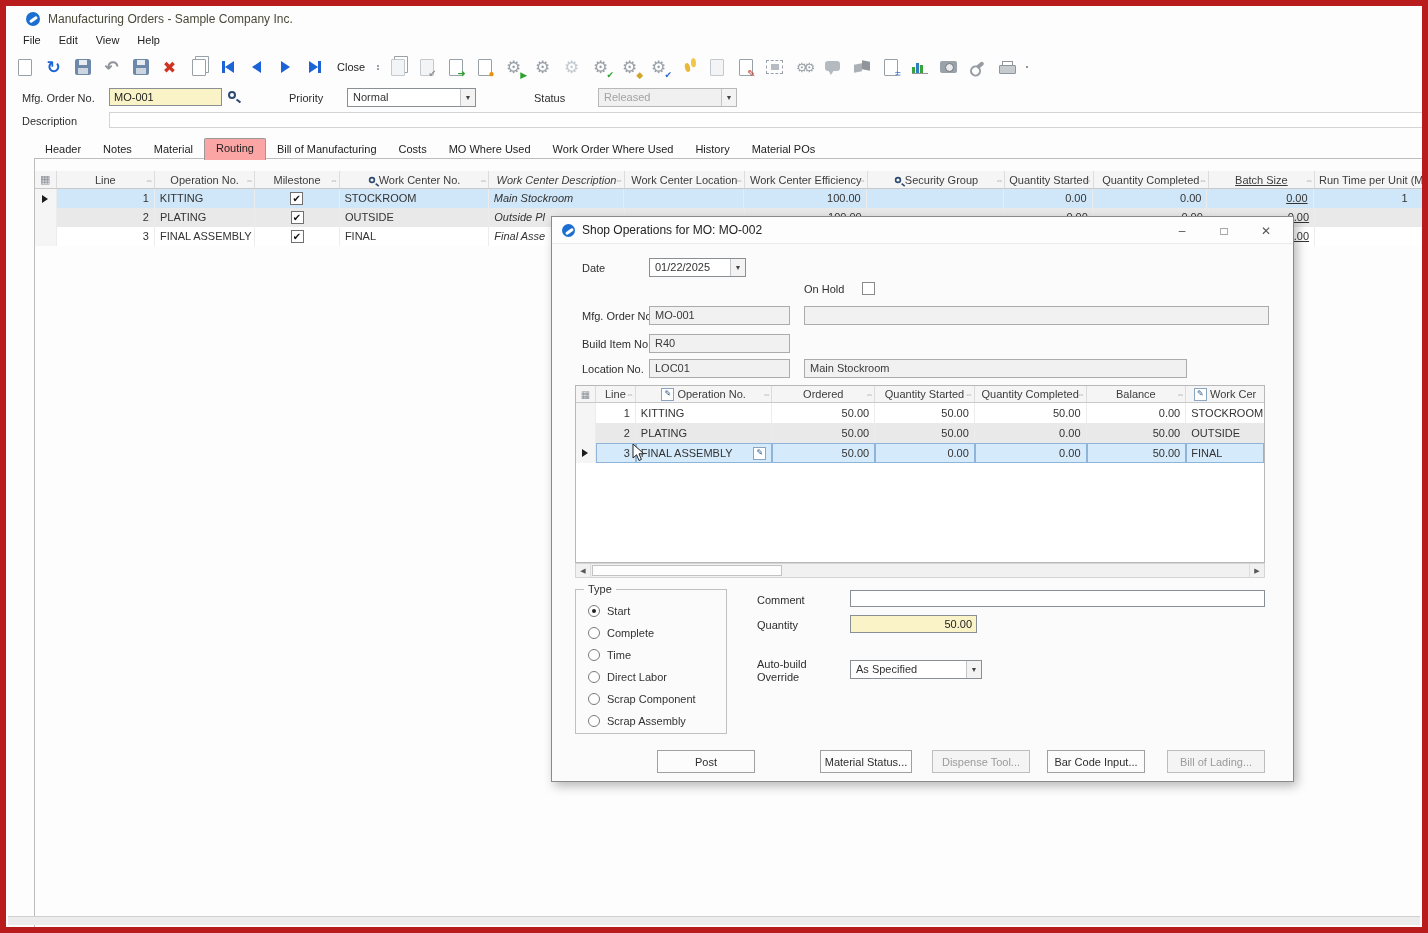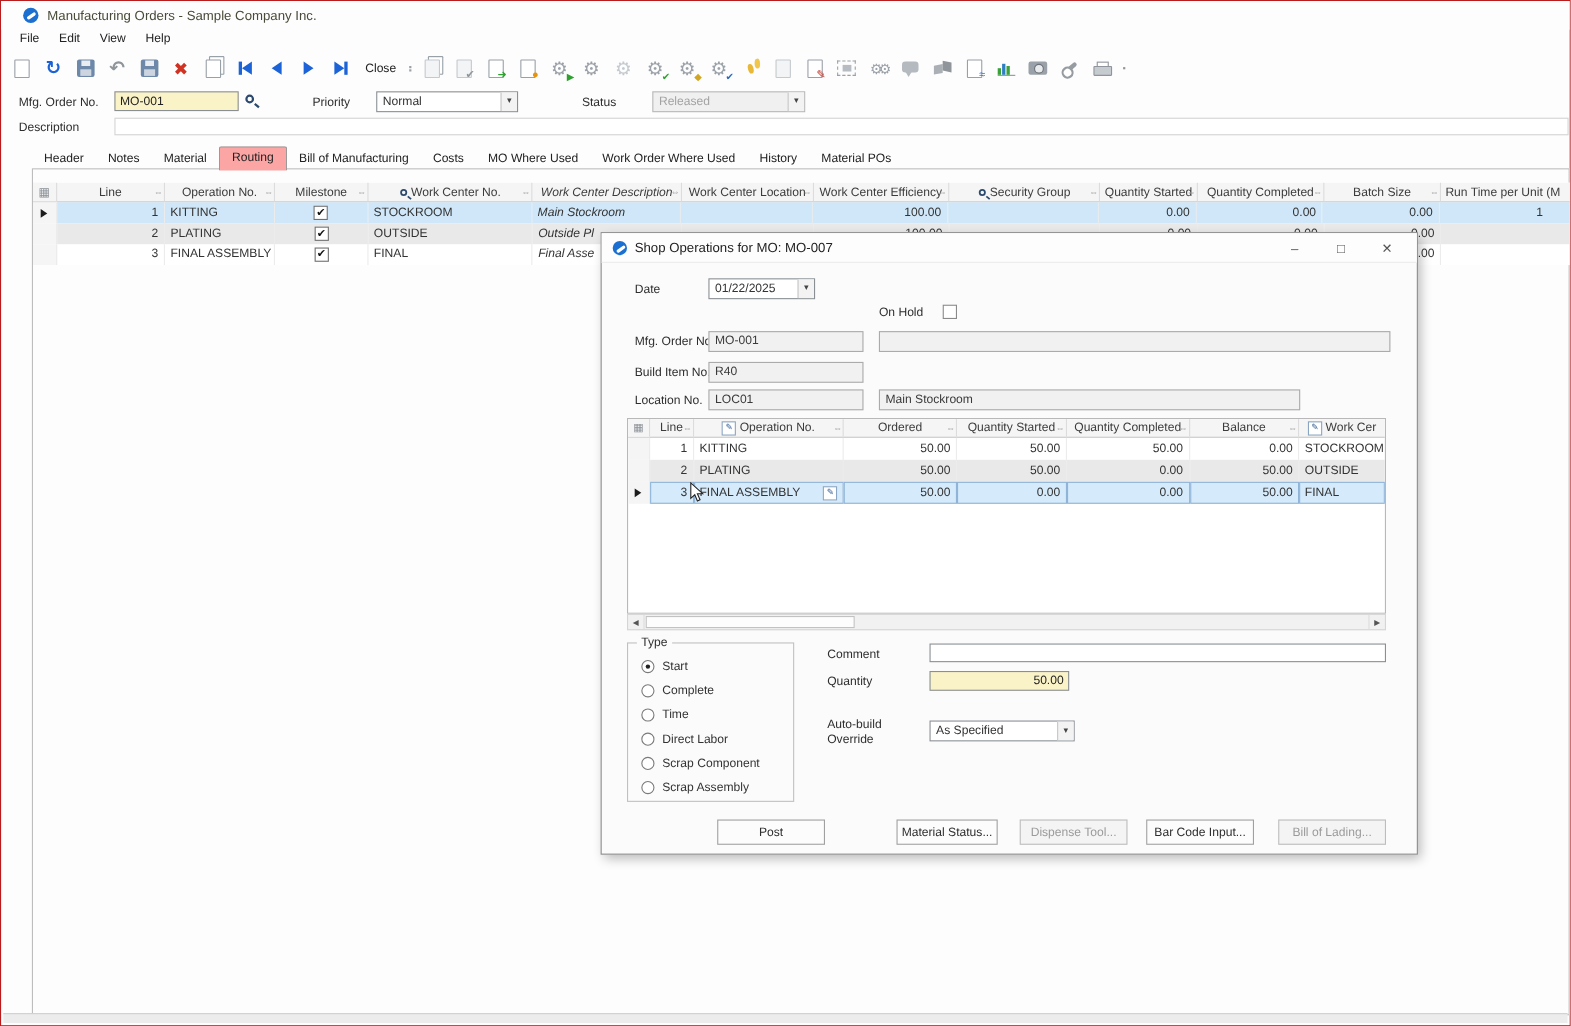--- a/index.html
+++ b/index.html
@@ -1,18 +1,18 @@
 <!DOCTYPE html>
 <html><head>
 <meta charset="utf-8">
 <style>
   * { margin:0; padding:0; box-sizing:border-box; }
   html,body { width:1428px; height:933px; }
   body { font-family:"Liberation Sans","DejaVu Sans",sans-serif; font-size:11px; color:#333; background:#fff; }
-  #frame { position:relative; width:1428px; height:933px; background:#fdfdfd; border:1px solid #b91c1c; overflow:hidden; }
+  #frame { position:relative; width:1428px; height:933px; background:#fdfdfd; border:6px solid #b91c1c; overflow:hidden; }
 
   
   .titlebar { position:absolute; left:0; top:0; right:0; height:26px; background:#fdfdfd; display:flex; align-items:center; padding-left:20px; }
   .app-ico { width:14px; height:14px; border-radius:50%; background:#1b6fd0; position:relative; margin-right:8px; flex:0 0 auto; }
   .app-ico::after { content:""; position:absolute; left:3px; top:6px; width:9px; height:3px; background:#fff; border-radius:2px; transform:rotate(-35deg); }
   .title-text { font-size:12px; color:#4a4a3a; }
   .menubar { position:absolute; left:0; top:26px; height:19px; display:flex; padding-left:8px; }
   .menu-item { padding:2px 9px; color:#222; }
   .toolbar { position:absolute; left:0; top:45px; height:32px; right:0; display:flex; align-items:center; padding-left:4px; }
   .tb { width:29px; height:27px; display:flex; align-items:center; justify-content:center; position:relative; }
@@ -87,21 +87,21 @@
   .chk { width:13px; height:13px; background:#fff; border:1px solid #707070; display:flex; align-items:center; justify-content:center; font-size:10px; color:#111; line-height:1; }
   .corner-ico { font-size:11px; color:#8a9097; }
   .ecell { width:13px; height:13px; border:1px solid #8aa5c0; background:#fff; display:inline-flex; align-items:center; justify-content:center; font-size:8px; color:#2f5b8f; line-height:1; }
 
   
   .mg { left:0; top:12px; width:1398px; }
   .mg .g-head { height:18px; }
   .mg .g-row { height:19px; line-height:19px; }
   .mc0{width:22px;} .mc1{width:100px;} .mc2{width:102px;} .mc3{width:86px;} .mc4{width:152px;}
   .mc5{width:138px;font-style:italic;} .mc6{width:122px;} .mc7{width:125px;} .mc8{width:140px;} .mc9{width:90px;}
-  .mc10{width:117px;} .mc11{width:108px;} .mc12{width:120px; border-right:none !important;}
+  .mc10{width:117px;} .mc11{width:108px;text-decoration:underline;} .mc12{width:120px; border-right:none !important;}
   .row-sel { background:#cfe7f8; }
   .row-alt { background:#e9e9e9; }
 
   
   .dialog { position:absolute; left:545px; top:210px; width:743px; height:566px; background:#fbfbfb; border:1px solid #8a8a8a; box-shadow:3px 4px 10px rgba(0,0,0,.28); z-index:5; }
   .d-title { position:absolute; left:0; top:0; right:0; height:27px; background:#fdfdfd; border-bottom:1px solid #ececec; display:flex; align-items:center; padding-left:10px; }
   .d-title .app-ico { width:13px; height:13px; }
   .d-title .t { font-size:12px; color:#222; }
   .winbtns { position:absolute; right:6px; top:0; height:27px; display:flex; }
   .winbtn { width:42px; display:flex; align-items:center; justify-content:center; color:#555; font-size:12px; }
@@ -413,21 +413,21 @@
         <div class="c mc12"></div>
       </div>
     </div>
   </div>
 
   <div class="statusstrip"></div>
 
   <div class="dialog">
     <div class="d-title">
       <span class="app-ico" style="margin-right:7px;"></span>
-      <span class="t">Shop Operations for MO: MO-007</span>
+      <span class="t">Shop Operations for MO: MO-002</span>
       <span class="winbtns">
         <span class="winbtn">–</span>
         <span class="winbtn">□</span>
         <span class="winbtn">✕</span>
       </span>
     </div>
 
     <span class="lbl" style="left:30px; top:45px;">Date</span>
     <div class="combo" style="left:97px; top:41px; width:97px;">
       <span class="cv">01/22/2025</span>

